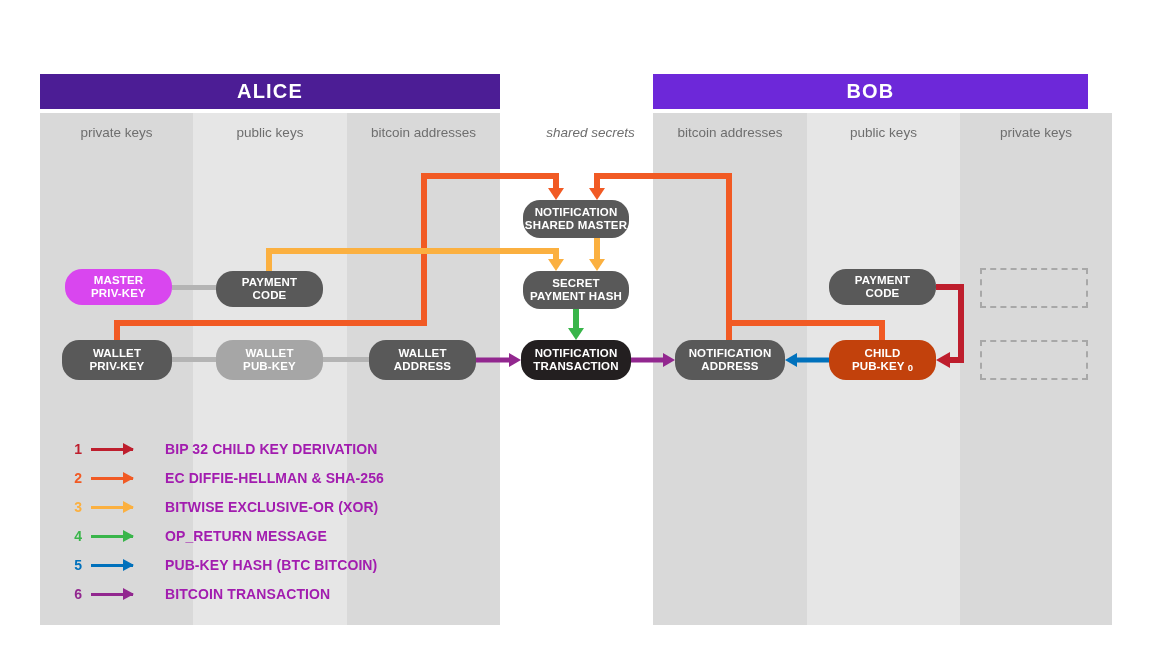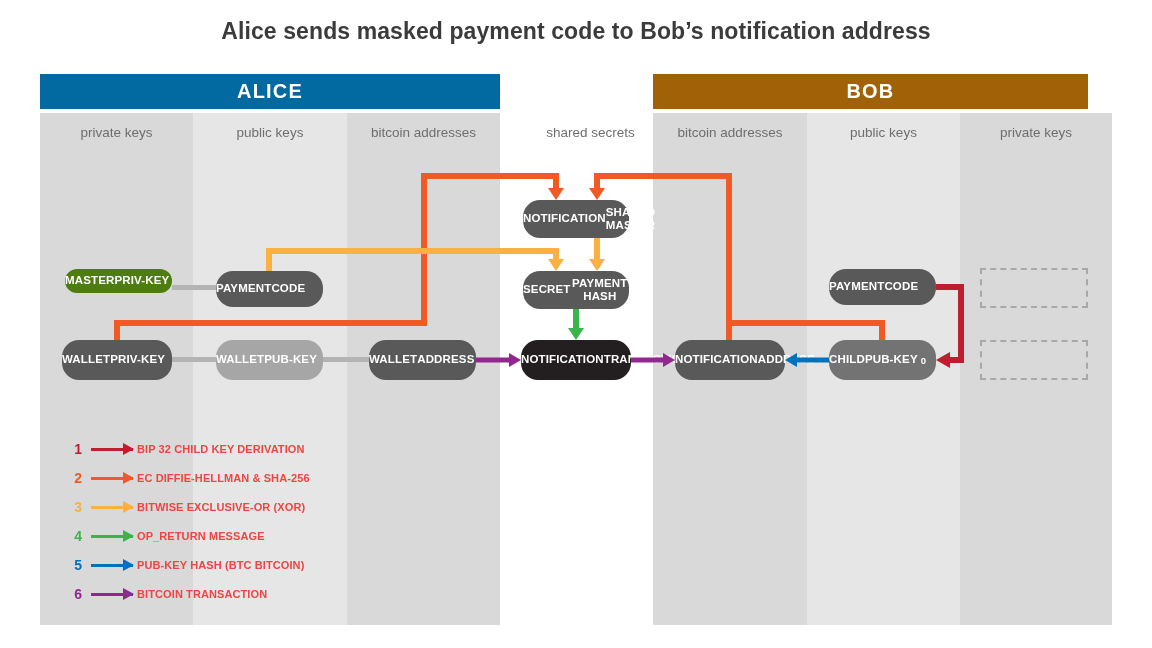--- a/index.html
+++ b/index.html
@@ -4,59 +4,58 @@
 <style>
   html,body{margin:0;padding:0;background:#fff;}
   body{width:1152px;height:648px;font-family:"Liberation Sans",sans-serif;position:relative;overflow:hidden;}
   #stage{position:absolute;left:0;top:0;width:1152px;height:648px;}
   #title{position:absolute;left:0;top:18px;width:1152px;text-align:center;
          font-size:23px;font-weight:bold;color:#3b3b3b;letter-spacing:.1px;}
   .col{position:absolute;top:113px;height:512px;}
   .colhdr{position:absolute;top:125px;font-size:13.5px;color:#6e6e6e;text-align:center;}
   .partyhdr{position:absolute;top:74px;height:35px;color:#fff;font-size:20px;font-weight:bold;
             letter-spacing:1.2px;display:flex;align-items:center;justify-content:center;}
-  .node{position:absolute;display:flex;flex-direction:row;align-items:center;
+  .node{position:absolute;display:flex;flex-direction:column;align-items:center;justify-content:center;
         color:#fff;font-size:11.5px;font-weight:bold;line-height:13.5px;text-align:center;letter-spacing:.15px;z-index:6;border-radius:17px;}
   .node .l2{display:block;}
   .dashed{position:absolute;border:2px dashed #a8a8a8;box-sizing:border-box;z-index:4;}
   .gl{position:absolute;background:#b4b4b4;z-index:3;}
   svg.arrows{position:absolute;left:0;top:0;width:1152px;height:648px;z-index:7;pointer-events:none;}
   .lg-row{position:absolute;display:flex;align-items:center;z-index:8;}
   .lg-num{width:16px;text-align:right;font-size:14px;font-weight:bold;}
   .lg-line{position:relative;width:42px;height:3px;margin-left:9px;}
   .lg-head{position:absolute;right:-1px;top:-4.5px;width:0;height:0;
            border-top:6px solid transparent;border-bottom:6px solid transparent;}
-  .lg-txt{margin-left:4px;font-size:11px;font-weight:bold;color:#ef4444;letter-spacing:.1px;white-space:nowrap;}
+  .lg-txt{margin-left:32px;font-size:14px;font-weight:bold;color:#a21caf;letter-spacing:.1px;white-space:nowrap;}
   .sub0{font-size:9.5px;vertical-align:baseline;position:relative;top:1px;margin-left:3px;}
 </style>
 </head>
 <body>
 
 <div id="stage">
 
-  <div id="title">Alice sends masked payment code to Bob’s notification address</div>
 
   <div id="columns">
       <div class="col" style="left: 40px; width: 153px; background: rgb(217, 217, 217);"></div>
       <div class="col" style="left: 193px; width: 154px; background: rgb(230, 230, 230);"></div>
       <div class="col" style="left: 347px; width: 153px; background: rgb(217, 217, 217);"></div>
       <div class="col" style="left: 500px; width: 153px; background: rgb(255, 255, 255);"></div>
       <div class="col" style="left: 653px; width: 154px; background: rgb(217, 217, 217);"></div>
       <div class="col" style="left: 807px; width: 153px; background: rgb(230, 230, 230);"></div>
       <div class="col" style="left: 960px; width: 152px; background: rgb(217, 217, 217);"></div>
     </div>
   <div id="party-headers">
-      <div class="partyhdr" style="left: 40px; width: 460px; background: #0369a1;">ALICE</div>
-      <div class="partyhdr" style="left: 653px; width: 435px; background: #a16207;">BOB</div>
+      <div class="partyhdr" style="left: 40px; width: 460px; background: #4c1d95;">ALICE</div>
+      <div class="partyhdr" style="left: 653px; width: 435px; background: #6d28d9;">BOB</div>
     </div>
   <div id="column-headers">
       <div class="colhdr" style="left: 40px; width: 153px;">private keys</div>
       <div class="colhdr" style="left: 193px; width: 154px;">public keys</div>
       <div class="colhdr" style="left: 347px; width: 153px;">bitcoin addresses</div>
-      <div class="colhdr" style="left: 500px; width: 181px;">shared secrets</div>
+      <div class="colhdr" style="left: 500px; width: 181px; font-style: italic;">shared secrets</div>
       <div class="colhdr" style="left: 653px; width: 154px;">bitcoin addresses</div>
       <div class="colhdr" style="left: 807px; width: 153px;">public keys</div>
       <div class="colhdr" style="left: 960px; width: 152px;">private keys</div>
     </div>
 
   <div class="gl" style="left:172px;top:285px;width:44px;height:5px;"></div>
   <div class="gl" style="left:172px;top:357px;width:44px;height:5px;"></div>
   <div class="gl" style="left:323px;top:357px;width:46px;height:5px;"></div>
 
   <svg class="arrows" viewBox="0 0 1152 648">
@@ -87,21 +86,21 @@
 
     <path fill="none" stroke="#be1e2d" stroke-width="6" d="M936,287 L961,287 L961,360 L948,360"></path>
     <polygon fill="#be1e2d" points="950,352 950,368 936,360"></polygon>
   </svg>
 
   <div id="nodes">
       <div class="node" style="left: 523px; top: 200px; width: 106px; height: 38px; background: rgb(89, 89, 89);">
         <span>NOTIFICATION</span>
         <span class="l2"><span>SHARED MASTER</span></span>
       </div>
-      <div class="node" style="left: 65px; top: 269px; width: 107px; height: 24px; background: #4d7c0f;">
+      <div class="node" style="left: 65px; top: 269px; width: 107px; height: 36px; background: #d946ef;">
         <span>MASTER</span>
         <span class="l2"><span>PRIV-KEY</span></span>
       </div>
       <div class="node" style="left: 216px; top: 271px; width: 107px; height: 36px; background: rgb(89, 89, 89);">
         <span>PAYMENT</span>
         <span class="l2"><span>CODE</span></span>
       </div>
       <div class="node" style="left: 523px; top: 271px; width: 106px; height: 38px; background: rgb(89, 89, 89);">
         <span>SECRET</span>
         <span class="l2"><span>PAYMENT HASH</span></span>
@@ -123,21 +122,21 @@
         <span class="l2"><span>ADDRESS</span></span>
       </div>
       <div class="node" style="left: 521px; top: 340px; width: 110px; height: 40px; background: rgb(35, 31, 32);">
         <span>NOTIFICATION</span>
         <span class="l2"><span>TRANSACTION</span></span>
       </div>
       <div class="node" style="left: 675px; top: 340px; width: 110px; height: 40px; background: rgb(89, 89, 89);">
         <span>NOTIFICATION</span>
         <span class="l2"><span>ADDRESS</span></span>
       </div>
-      <div class="node" style="left: 829px; top: 340px; width: 107px; height: 40px; background: #737373;">
+      <div class="node" style="left: 829px; top: 340px; width: 107px; height: 40px; background: #c2410c;">
         <span>CHILD</span>
         <span class="l2"><span>PUB-KEY</span><span class="sub0">0</span></span>
       </div>
     </div>
   <div id="placeholders">
       <div class="dashed" style="left: 980px; top: 268px; width: 108px; height: 40px;"></div>
       <div class="dashed" style="left: 980px; top: 340px; width: 108px; height: 40px;"></div>
     </div>
   <div id="legend">
       <div class="lg-row" style="left: 66px; top: 441px;">

